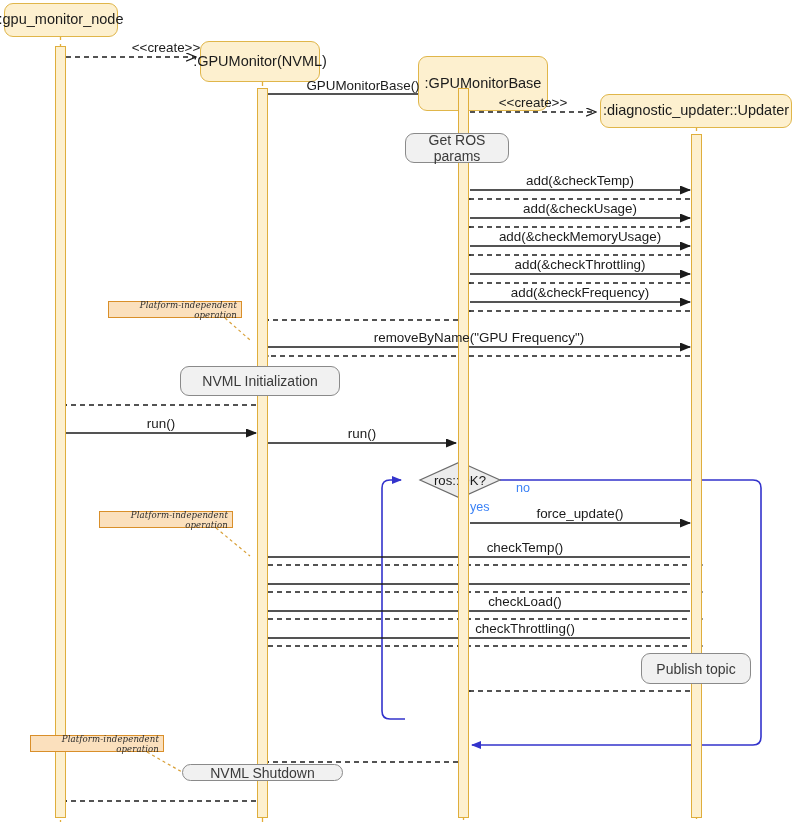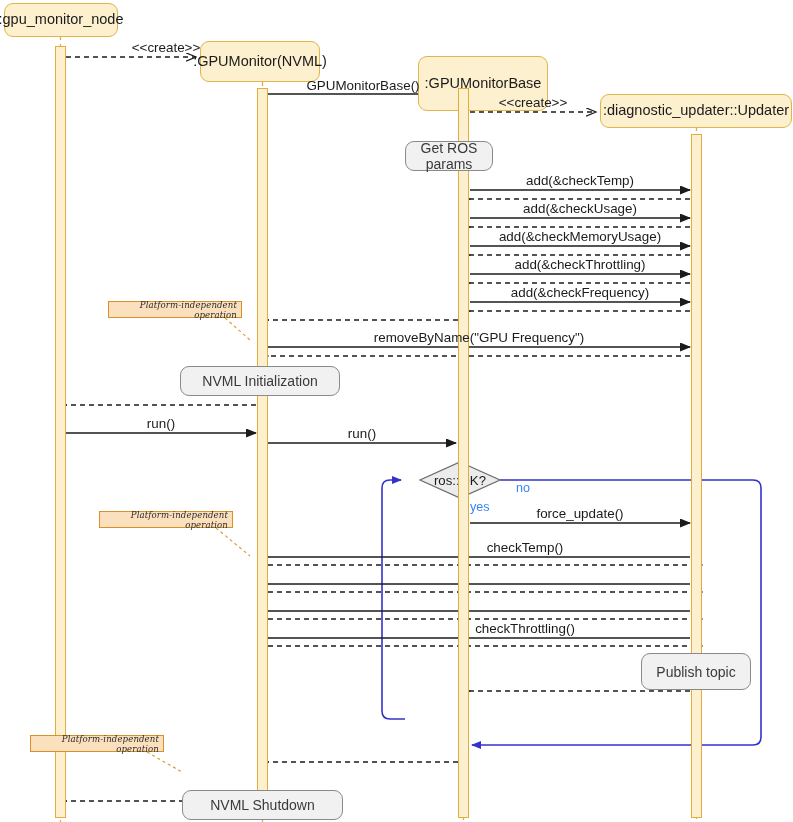--- a/index.html
+++ b/index.html
@@ -162,34 +162,34 @@
 
   <div class="actor-box" style="left:600px;top:94px;width:192px;height:34px;">
     <span>:diagnostic_updater::Updater</span>
   </div>
 
   <div class="activation" style="left:55px;top:46px;height:772px;"></div>
   <div class="activation" style="left:257px;top:88px;height:730px;"></div>
   <div class="activation" style="left:458px;top:88px;height:730px;"></div>
   <div class="activation" style="left:691px;top:134px;height:684px;"></div>
 
-  <div class="action-box" style="left:405px;top:141px;width:88px;height:30px;">
+  <div class="action-box" style="left:405px;top:133px;width:104px;height:30px;">
     <span>Get ROS params</span>
   </div>
 
   <div class="action-box" style="left:180px;top:366px;width:160px;height:30px;">
     <span>NVML Initialization</span>
   </div>
 
-  <div class="action-box" style="left:641px;top:653px;width:110px;height:37px;">
+  <div class="action-box" style="left:641px;top:653px;width:110px;height:31px;">
     <span>Publish topic</span>
   </div>
 
 
-  <div class="action-box" style="left:182px;top:790px;width:161px;height:30px;">
+  <div class="action-box" style="left:182px;top:764px;width:161px;height:17px;">
     <span>NVML Shutdown</span>
   </div>
 
   <div class="note-box" style="left:108px;top:301px;width:134px;height:17px;">
     <span>Platform-independent operation</span>
   </div>
   <div class="note-box" style="left:99px;top:511px;width:134px;height:17px;">
     <span>Platform-independent operation</span>
   </div>
   <div class="note-box" style="left:30px;top:735px;width:134px;height:17px;">
@@ -209,18 +209,19 @@
   <div class="msg-label" style="left:470px;top:285px;width:220px;">add(&amp;checkFrequency)</div>
 
   <div class="msg-label" style="left:268px;top:330px;width:422px;">removeByName("GPU Frequency")</div>
 
   <div class="msg-label" style="left:66px;top:416px;width:190px;">run()</div>
   <div class="msg-label" style="left:268px;top:426px;width:188px;">run()</div>
 
   <div class="msg-label" style="left:360px;top:540px;width:330px;">checkTemp()</div>
 
   <div class="msg-label" style="left:470px;top:506px;width:220px;">force_update()</div>
+  <div class="msg-label" style="left:360px;top:594px;width:330px;">checkLoad()</div>
   <div class="msg-label" style="left:360px;top:621px;width:330px;">checkThrottling()</div>
 
   <div class="branch-label" style="left:516px;top:481px;">no</div>
   <div class="branch-label" style="left:470px;top:500px;">yes</div>
 
 </div>
 
 </body></html>

